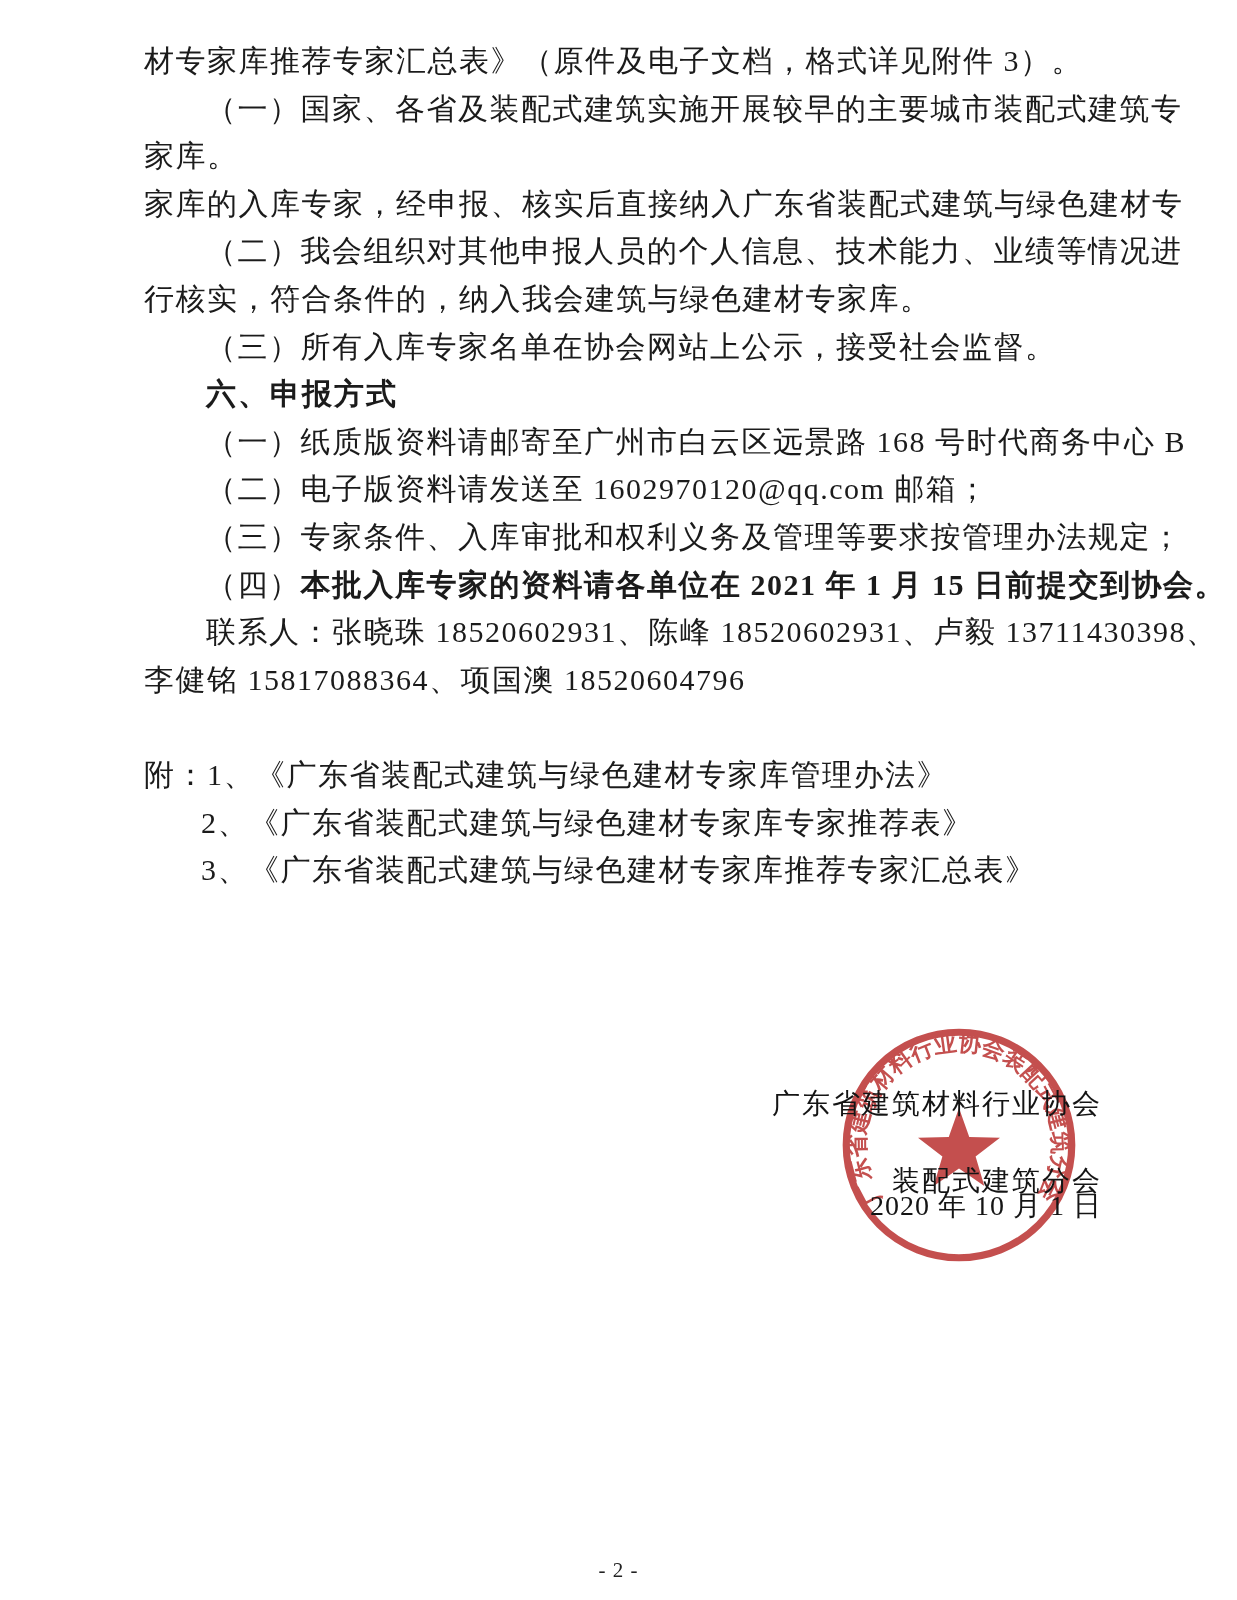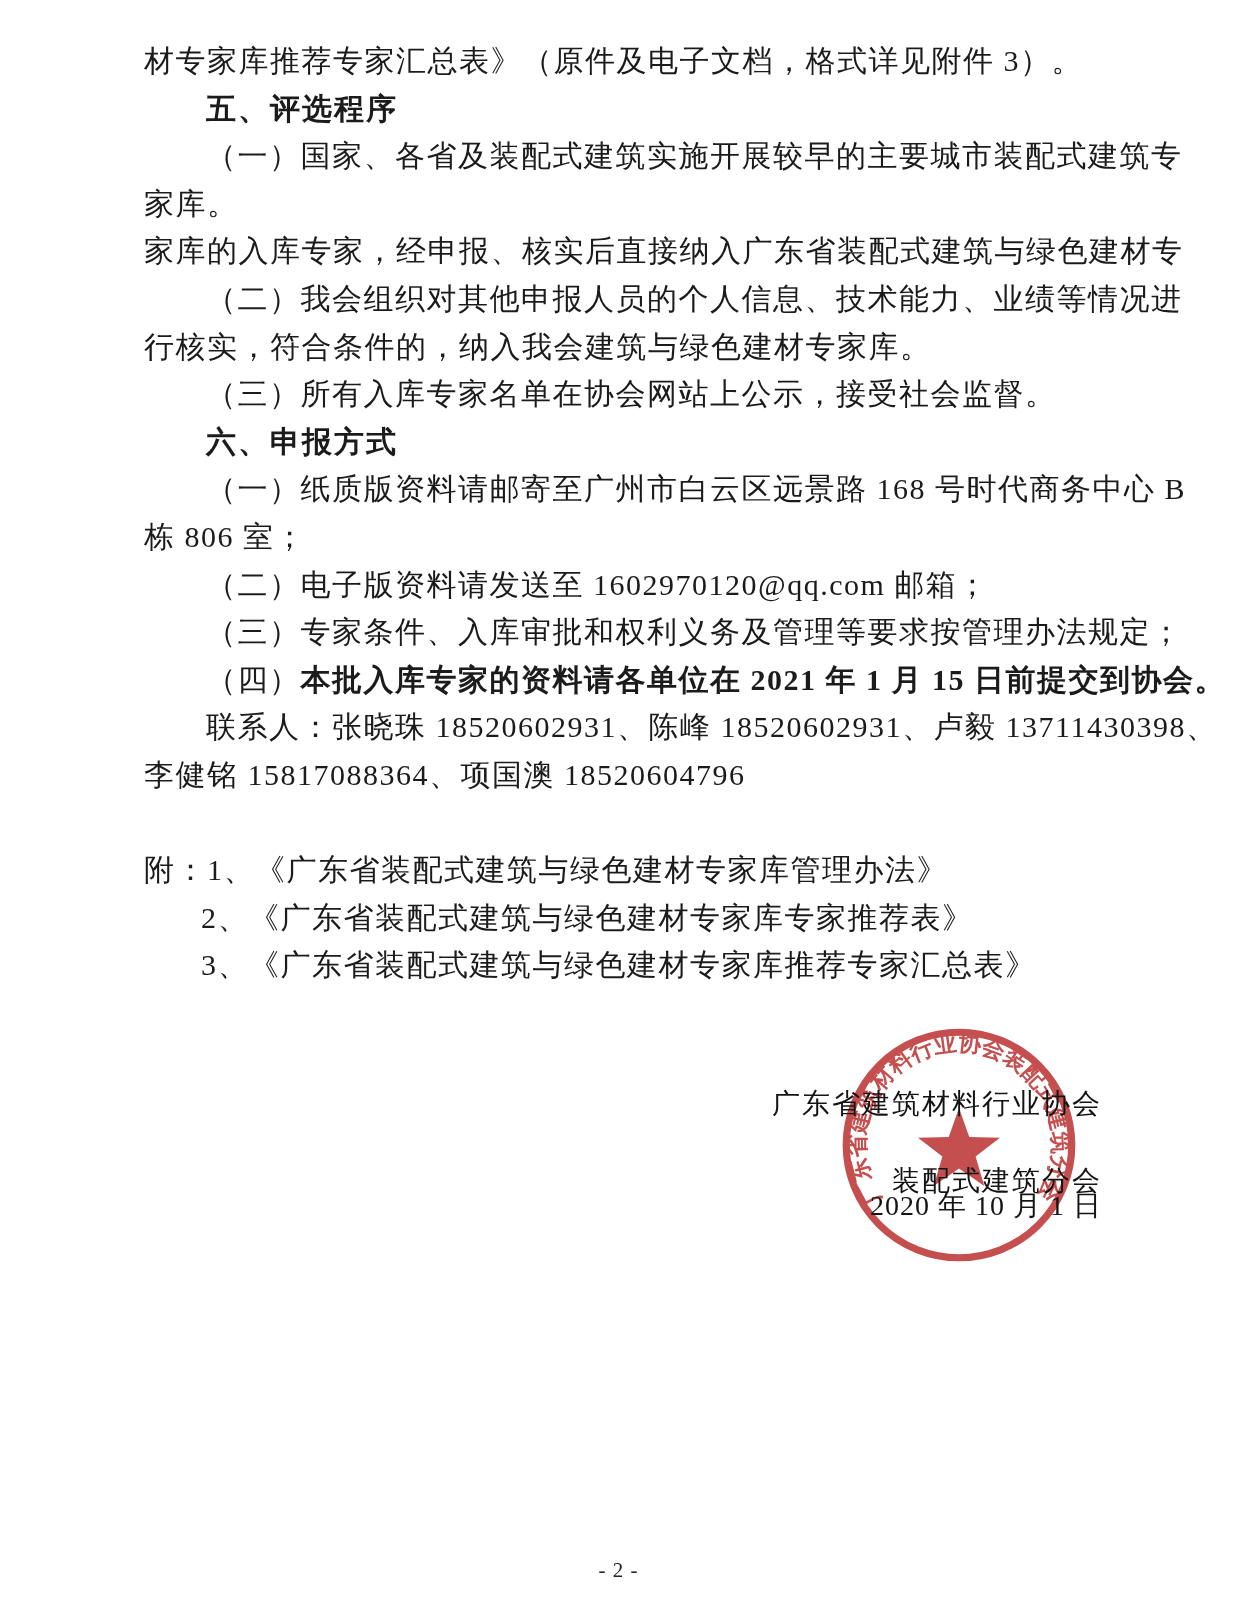--- a/index.html
+++ b/index.html
@@ -43,30 +43,28 @@
     font-size:21px; letter-spacing:1px; color:#222;
   }
 </style>
 </head>
 <body>
 
 <div class="page">
 
   <div class="doc-body">
       <div class="line">材专家库推荐专家汇总表》（原件及电子文档，格式详见附件 3）。</div>
-      <div class="line heading">五、评选程序</div>
       <div class="line indent">（一）国家、各省及装配式建筑实施开展较早的主要城市装配式建筑专</div>
       <div class="line">家库。</div>
       <div class="line">家库的入库专家，经申报、核实后直接纳入广东省装配式建筑与绿色建材专</div>
       <div class="line indent">（二）我会组织对其他申报人员的个人信息、技术能力、业绩等情况进</div>
       <div class="line">行核实，符合条件的，纳入我会建筑与绿色建材专家库。</div>
       <div class="line indent">（三）所有入库专家名单在协会网站上公示，接受社会监督。</div>
       <div class="line heading">六、申报方式</div>
       <div class="line indent">（一）纸质版资料请邮寄至广州市白云区远景路 168 号时代商务中心 B</div>
-      <div class="line">栋 806 室；</div>
       <div class="line indent">（二）电子版资料请发送至 1602970120@qq.com 邮箱；</div>
       <div class="line indent">（三）专家条件、入库审批和权利义务及管理等要求按管理办法规定；</div>
       <div class="line indent"><span>（四）</span><span class="b">本批入库专家的资料请各单位在 2021 年 1 月 15 日前提交到协会。</span></div>
       <div class="line indent">联系人：张晓珠 18520602931、陈峰 18520602931、卢毅 13711430398、</div>
       <div class="line">李健铭 15817088364、项国澳 18520604796</div>
       <div class="line blank"></div>
       <div class="line">附：1、《广东省装配式建筑与绿色建材专家库管理办法》</div>
       <div class="line attach">2、《广东省装配式建筑与绿色建材专家库专家推荐表》</div>
       <div class="line attach">3、《广东省装配式建筑与绿色建材专家库推荐专家汇总表》</div>
     </div>

